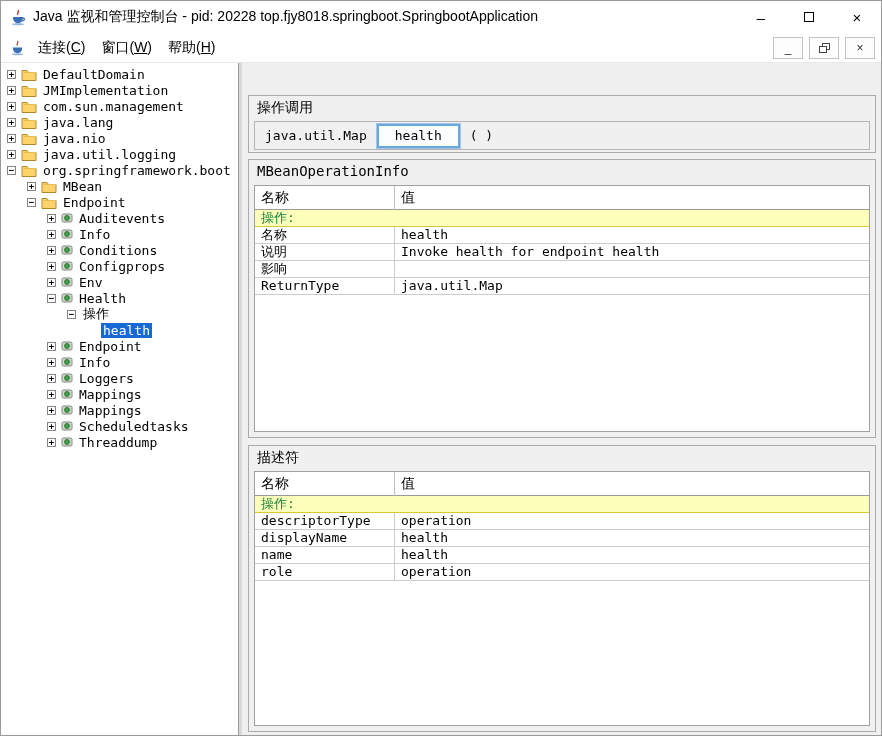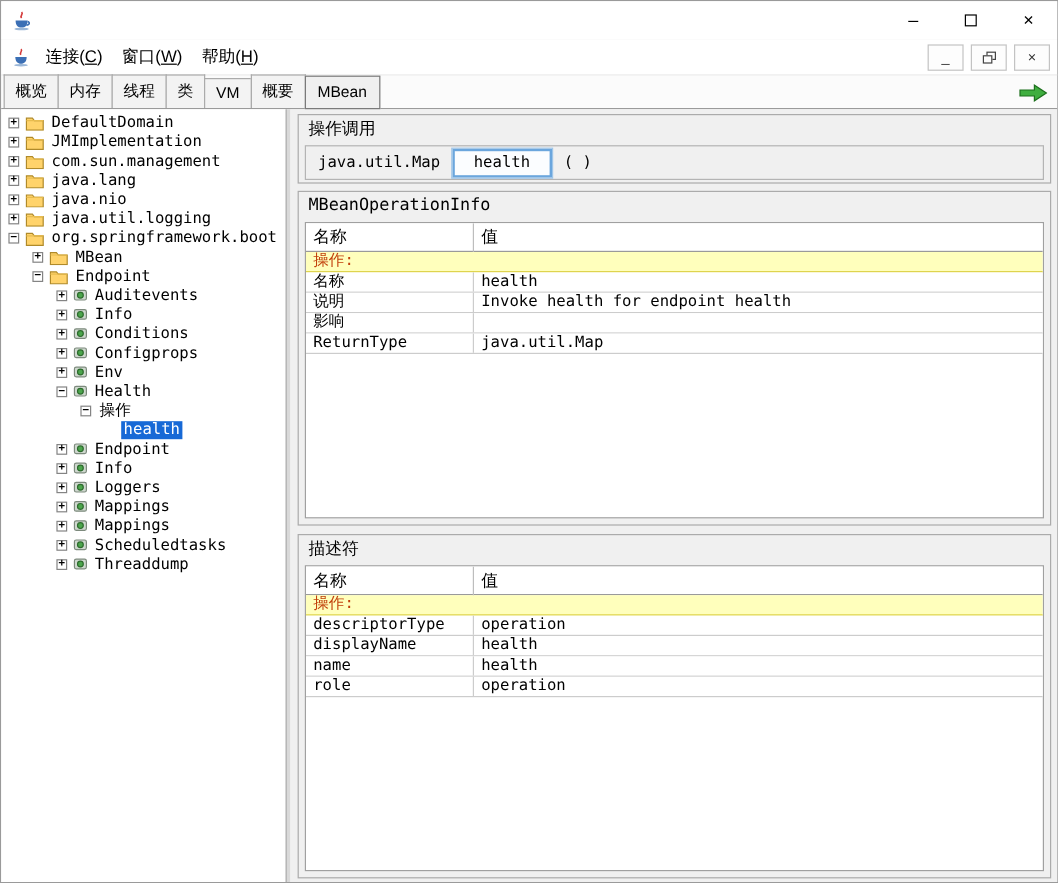--- a/index.html
+++ b/index.html
@@ -35,54 +35,55 @@
   
   .main { flex:1; display:flex; min-height:0; }
   .tree-panel { width:241px; background:#fff; border-right:3px solid #d9d9d9; box-shadow:inset -1px 0 0 #9a9a9a; overflow:hidden; padding-top:3px; flex:none; }
   .tree-row { height:16px; display:flex; align-items:center; font-family:"DejaVu Sans Mono", monospace; font-size:13px; white-space:nowrap; }
   .expander { width:9px; height:9px; border:1px solid #848484; background:#fff; display:inline-flex; align-items:center; justify-content:center; font:bold 9px/7px "DejaVu Sans Mono", monospace; margin-right:5px; flex:none; color:#000; }
   .expander-spacer { width:14px; flex:none; display:inline-block; }
   .tree-icon { margin-right:4px; display:inline-flex; flex:none; }
   .tree-label { padding:0 2px; color:#000; }
   .tree-label.selected { background:#1769d6; color:#fff; }
 
-  .content-panel { flex:1; position:relative; background:#f0f0f0; }
+  .content-panel { flex:1; position:relative; background:#f0f0f0;margin-top:28px; }
 
   
   .groupbox { position:absolute; left:6px; width:628px; border:1px solid #ababab; background:#f0f0f0; }
   .group-title { padding:3px 8px 2px; font-family:"DejaVu Sans Mono", monospace; font-size:14px; color:#000; }
   #group-invoke { top:4px; height:58px; }
   #group-opinfo { top:68px; height:279px; }
   #group-descriptor { top:354px; height:287px; }
 
   .invoke-row { position:absolute; left:5px; right:5px; top:25px; height:29px; border:1px solid #b4b4b4; display:flex; align-items:center; gap:10px; padding:0 10px; font-family:"DejaVu Sans Mono", monospace; font-size:13px; background:#f0f0f0; }
   .health-btn { font-family:"DejaVu Sans Mono", monospace; font-size:13px; padding:2px 16px 3px; background:#fbfdff; border:2px solid #6ba6dd; outline:1px solid #9fc5e8; color:#000; }
 
   
   .tbl { position:absolute; left:5px; right:5px; top:25px; bottom:5px; background:#fff; border:1px solid #a0a0a0; overflow:hidden; font-family:"DejaVu Sans Mono", monospace; }
   .tbl-header { display:grid; grid-template-columns:140px 1fr; height:24px; border-bottom:1px solid #9a9a9a; background:#fff; }
   .hcell { padding:3px 6px; font-size:14px; color:#000; }
   .hcell.first { border-right:1px solid #bdbdbd; }
-  .tbl-band { height:17px; background:#ffffbc; border-bottom:1px solid #d8ca33; padding:0 6px; font-size:13px; line-height:16px; color:#c2410c; }
+  .tbl-band { height:17px; background:#ffffbc; border-bottom:1px solid #d8ca33; padding:0 6px; font-size:13px; line-height:16px; color:#15803d; }
   .tbl-row { display:grid; grid-template-columns:140px 1fr; height:17px; border-bottom:1px solid #cccccc; background:#fff; }
   .cell { padding:0 6px; font-size:13px; line-height:16px; white-space:nowrap; overflow:hidden; color:#000; }
   .cell.first { border-right:1px solid #cccccc; }
 </style>
 </head>
 <body>
 
 <div class="window">
 
   <div class="titlebar">
     <svg class="title-icon" viewBox="0 0 18 18">
       <path d="M9 2 C 11 4 7 5 9 7" fill="none" stroke="#d43a3a" stroke-width="1.4"></path>
       <path d="M4 9 h10 c0 4 -2 6 -5 6 s-5 -2 -5 -6 z" fill="#3b6fb5"></path>
       <path d="M14 10 c2 0 2 3 -1 3" fill="none" stroke="#3b6fb5" stroke-width="1.3"></path>
       <ellipse cx="9" cy="16.2" rx="6" ry="1.1" fill="#9bb7d8"></ellipse>
     </svg>
+    <span class="title-text">Java 监视和管理控制台 - pid: 20228 top.fjy8018.springboot.SpringbootApplication</span>
     <div class="caption-buttons">
       <div class="cap-btn">
           <span>–</span>
         </div>
       <div class="cap-btn">
           <span class="maxbox"></span>
         </div>
       <div class="cap-btn">
           <span>×</span>
         </div>
@@ -109,36 +110,20 @@
             <span class="r1"></span>
             <span class="r2"></span>
           </span>
       </div>
       <div class="frame-btn">
           <span>×</span>
         </div>
     </div>
   </div>
 
-  <div class="tabbar">
-    <div id="tabs-host" style="display:flex;align-items:flex-end;">
-        <div class="tab">概览</div>
-        <div class="tab">内存</div>
-        <div class="tab">线程</div>
-        <div class="tab">类</div>
-        <div class="tab">VM</div>
-        <div class="tab">概要</div>
-        <div class="tab active">MBean</div>
-      </div>
-    <div class="status-arrow">
-      <svg width="24" height="15" viewBox="0 0 24 15">
-        <polygon points="1,5 13,5 13,1 23,7.5 13,14 13,10 1,10" fill="#3fae3f" stroke="#1d701d" stroke-width="1"></polygon>
-      </svg>
-    </div>
-  </div>
 
   <div class="main">
     <div class="tree-panel" id="tree-host">
         <div class="tree-row" style="padding-left: 6px;">
           <span class="expander">+</span>
           <span class="tree-icon">
             <svg width="16" height="13" viewBox="0 0 16 13">
               <path d="M1 2.5 h5 l1.6 2 H15 v8 H1 z" fill="#ffd36b" stroke="#b08a2a" stroke-width="1"></path>
               <path d="M1 4.5 H15" stroke="#e8bc4f" stroke-width="1"></path>
             </svg>

